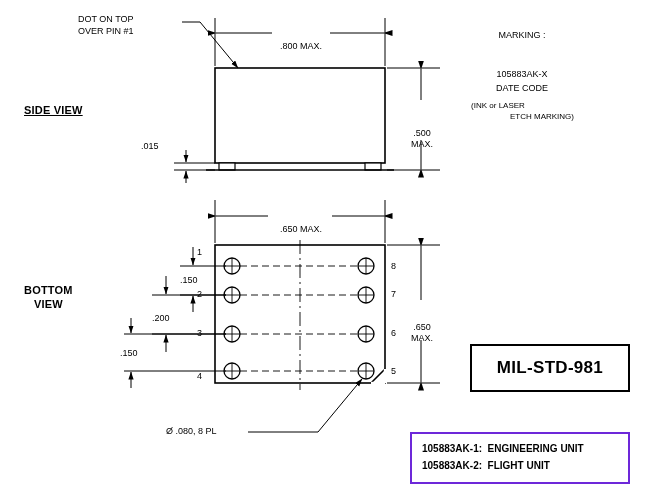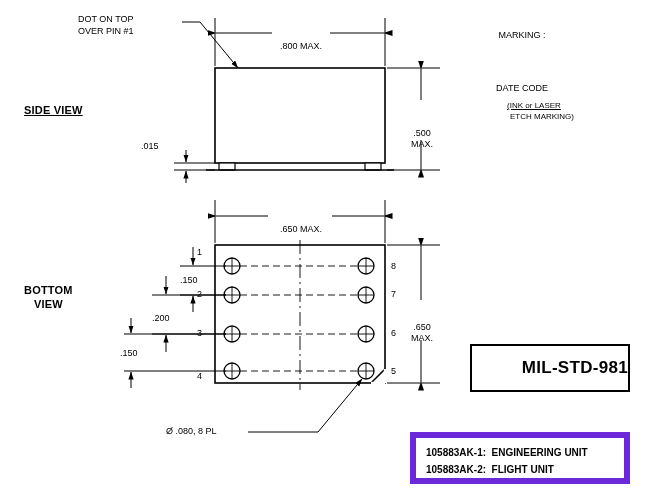--- a/index.html
+++ b/index.html
@@ -46,21 +46,21 @@
     justify-content: center;
     background: #fff;
   }
   .boxed .big {
     font-size: 17px;
     font-weight: bold;
     letter-spacing: .3px;
   }
   .partsbox {
     position: absolute;
-    border: 6px solid #6d28d9;
+    border: 2px solid #6d28d9;
     box-sizing: border-box;
     background: #fff;
     padding: 6px 10px 6px 10px;
   }
   .partsbox div {
     font-size: 10px;
     font-weight: bold;
     line-height: 17px;
     white-space: pre;
   }
@@ -205,22 +205,23 @@
   <div class="lbl c" style="left:246px; top:25px; width:110px;">.800 MAX.</div>
 
   <div class="viewlabel underline" style="position:absolute; left:24px; top:103px;">SIDE VIEW</div>
 
   <div class="lbl c" style="left:400px; top:112px; width:44px;">.500</div>
   <div class="lbl c" style="left:400px; top:123px; width:44px;">MAX.</div>
 
   <div class="lbl" style="left:141px; top:141px;">.015</div>
 
   <div class="lbl c" style="left:452px; top:14px; width:140px;">MARKING :</div>
+  <div class="lbl c" style="left:452px; top:53px; width:140px;">105883AK-X</div>
   <div class="lbl c" style="left:452px; top:67px; width:140px;">DATE CODE</div>
-  <div class="lbl c" style="left:464px; top:84px; width:140px; font-size:8px;text-decoration:underline;">(INK or LASER</div>
+  <div class="lbl c" style="left:428px; top:84px; width:140px; font-size:8px;">(INK or LASER</div>
   <div class="lbl c" style="left:472px; top:95px; width:140px; font-size:8px;">ETCH MARKING)</div>
 
   <div class="lbl c" style="left:246px; top:208px; width:110px;">.650 MAX.</div>
 
   <div class="viewlabel" style="position:absolute; left:24px; top:283px;">BOTTOM</div>
   <div class="viewlabel" style="position:absolute; left:34px; top:297px;">VIEW</div>
 
   <div class="lbl" style="left:180px; top:275px;">.150</div>
   <div class="lbl" style="left:152px; top:313px;">.200</div>
   <div class="lbl" style="left:120px; top:348px;">.150</div>
@@ -233,21 +234,21 @@
   <div class="lbl r" style="left:186px; top:328px; width:16px;">3</div>
   <div class="lbl r" style="left:186px; top:371px; width:16px;">4</div>
 
   <div class="lbl" style="left:391px; top:261px;">8</div>
   <div class="lbl" style="left:391px; top:289px;">7</div>
   <div class="lbl" style="left:391px; top:328px;">6</div>
   <div class="lbl" style="left:391px; top:366px;">5</div>
 
   <div class="lbl" style="left:166px; top:426px;">Ø .080, 8 PL</div>
 
-  <div class="boxed" style="left:470px; top:344px; width:160px; height:48px;justify-content:flex-end;">
+  <div class="boxed" style="left:470px; top:344px; width:160px; height:48px;">
     <span class="big">MIL-STD-981</span>
   </div>
 
   <div class="partsbox" style="left:410px; top:432px; width:220px; height:52px;">
     <div>105883AK-1:  ENGINEERING UNIT</div>
     <div>105883AK-2:  FLIGHT UNIT</div>
   </div>
 
 </div>
 

